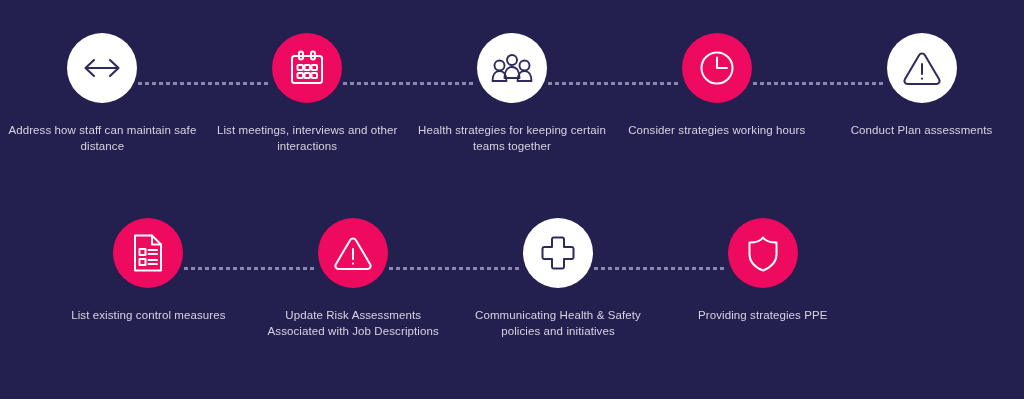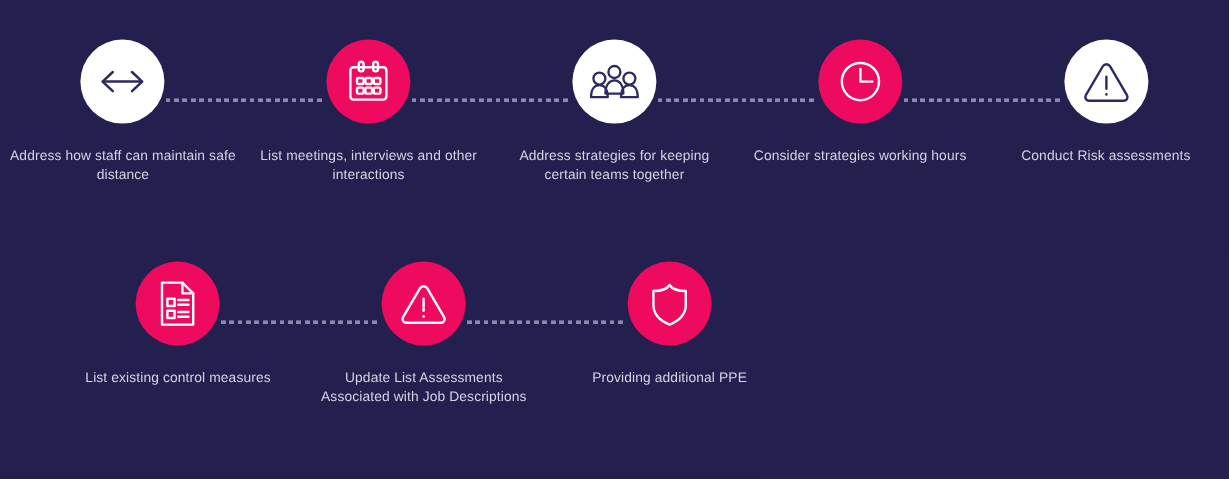--- a/index.html
+++ b/index.html
@@ -114,21 +114,21 @@
               <circle cx="21" cy="8" r="5"></circle>
               <path d="M13.5 26 C13.5 18.5 17 15 21 15 C25 15 28.5 18.5 28.5 26 Z"></path>
               <circle cx="8.5" cy="13.5" r="5"></circle>
               <path d="M1.5 29 C1.5 22 4.8 19 8.5 19 C12.2 19 15.5 22 15.5 29 Z"></path>
               <circle cx="33.5" cy="13.5" r="5"></circle>
               <path d="M26.5 29 C26.5 22 29.8 19 33.5 19 C37.2 19 40.5 22 40.5 29 Z"></path>
             </g>
           </svg>
         </span>
       </div>
-      <div class="caption">Address strategies for keeping certain teams together</div>
+      <div class="caption">Health strategies for keeping certain teams together</div>
     </div>
 
     <div class="item">
       <div class="connector"></div>
       <div class="circle pink">
         <span>
           <svg width="38" height="38" viewBox="0 0 38 38">
             <g fill="none" stroke="#ffffff" stroke-width="2" stroke-linecap="round" stroke-linejoin="round">
               <circle cx="19" cy="19" r="15.5"></circle>
               <polyline points="19,8.5 19,19 29,19"></polyline>
@@ -145,21 +145,21 @@
         <span>
           <svg width="40" height="37" viewBox="0 0 40 37">
             <g fill="none" stroke="#2c2a5e" stroke-width="2" stroke-linecap="round" stroke-linejoin="round">
               <path d="M20 3.5 C18.6 3.5 17.6 4.2 16.9 5.4 L2.9 29.2 C1.6 31.4 3.1 34 5.6 34 L34.4 34 C36.9 34 38.4 31.4 37.1 29.2 L23.1 5.4 C22.4 4.2 21.4 3.5 20 3.5 Z"></path>
               <line x1="20" y1="14" x2="20" y2="24"></line>
               <line x1="20" y1="28.6" x2="20" y2="28.8"></line>
             </g>
           </svg>
         </span>
       </div>
-      <div class="caption">Conduct Risk assessments</div>
+      <div class="caption">Conduct Plan assessments</div>
     </div>
 
   </div>
 
   <div class="row row-2">
 
     <div class="item">
       <div class="connector"></div>
       <div class="circle pink">
         <span>
@@ -187,31 +187,42 @@
         <span>
           <svg width="40" height="37" viewBox="0 0 40 37">
             <g fill="none" stroke="#ffffff" stroke-width="2" stroke-linecap="round" stroke-linejoin="round">
               <path d="M20 3.5 C18.6 3.5 17.6 4.2 16.9 5.4 L2.9 29.2 C1.6 31.4 3.1 34 5.6 34 L34.4 34 C36.9 34 38.4 31.4 37.1 29.2 L23.1 5.4 C22.4 4.2 21.4 3.5 20 3.5 Z"></path>
               <line x1="20" y1="14" x2="20" y2="24"></line>
               <line x1="20" y1="28.6" x2="20" y2="28.8"></line>
             </g>
           </svg>
         </span>
       </div>
-      <div class="caption">Update List Assessments Associated with Job Descriptions</div>
-    </div>
-
+      <div class="caption">Update Risk Assessments Associated with Job Descriptions</div>
+    </div>
+
+    <div class="item">
+      <div class="connector"></div>
+      <div class="circle white">
+        <span>
+          <svg width="38" height="38" viewBox="0 0 38 38">
+            <path d="M14.5 3.5 L23.5 3.5 A1.6 1.6 0 0 1 25 5 L25 13 L33 13 A1.6 1.6 0 0 1 34.5 14.5 L34.5 23.5 A1.6 1.6 0 0 1 33 25 L25 25 L25 33 A1.6 1.6 0 0 1 23.5 34.5 L14.5 34.5 A1.6 1.6 0 0 1 13 33 L13 25 L5 25 A1.6 1.6 0 0 1 3.5 23.5 L3.5 14.5 A1.6 1.6 0 0 1 5 13 L13 13 L13 5 A1.6 1.6 0 0 1 14.5 3.5 Z" fill="none" stroke="#2c2a5e" stroke-width="2" stroke-linejoin="round"></path>
+          </svg>
+        </span>
+      </div>
+      <div class="caption">Communicating Health &amp; Safety policies and initiatives</div>
+    </div>
 
     <div class="item">
 
       <div class="circle pink">
         <span>
           <svg width="36" height="40" viewBox="0 0 36 40">
             <path d="M18 4.5 C20.5 8.5 25.5 9.5 31.5 9.5 L31.5 21 C31.5 29.5 25.5 34.5 18 37.5 C10.5 34.5 4.5 29.5 4.5 21 L4.5 9.5 C10.5 9.5 15.5 8.5 18 4.5 Z" fill="none" stroke="#ffffff" stroke-width="2" stroke-linejoin="round"></path>
           </svg>
         </span>
       </div>
-      <div class="caption">Providing additional PPE</div>
+      <div class="caption">Providing strategies PPE</div>
     </div>
 
   </div>
 
 </div>
 
 </body></html>

